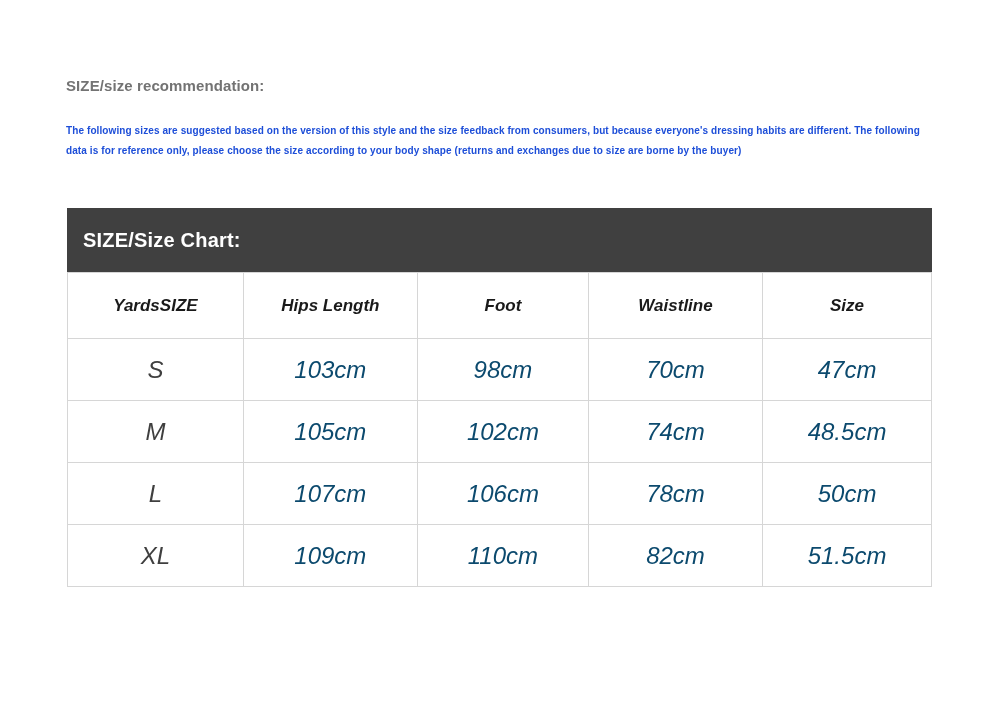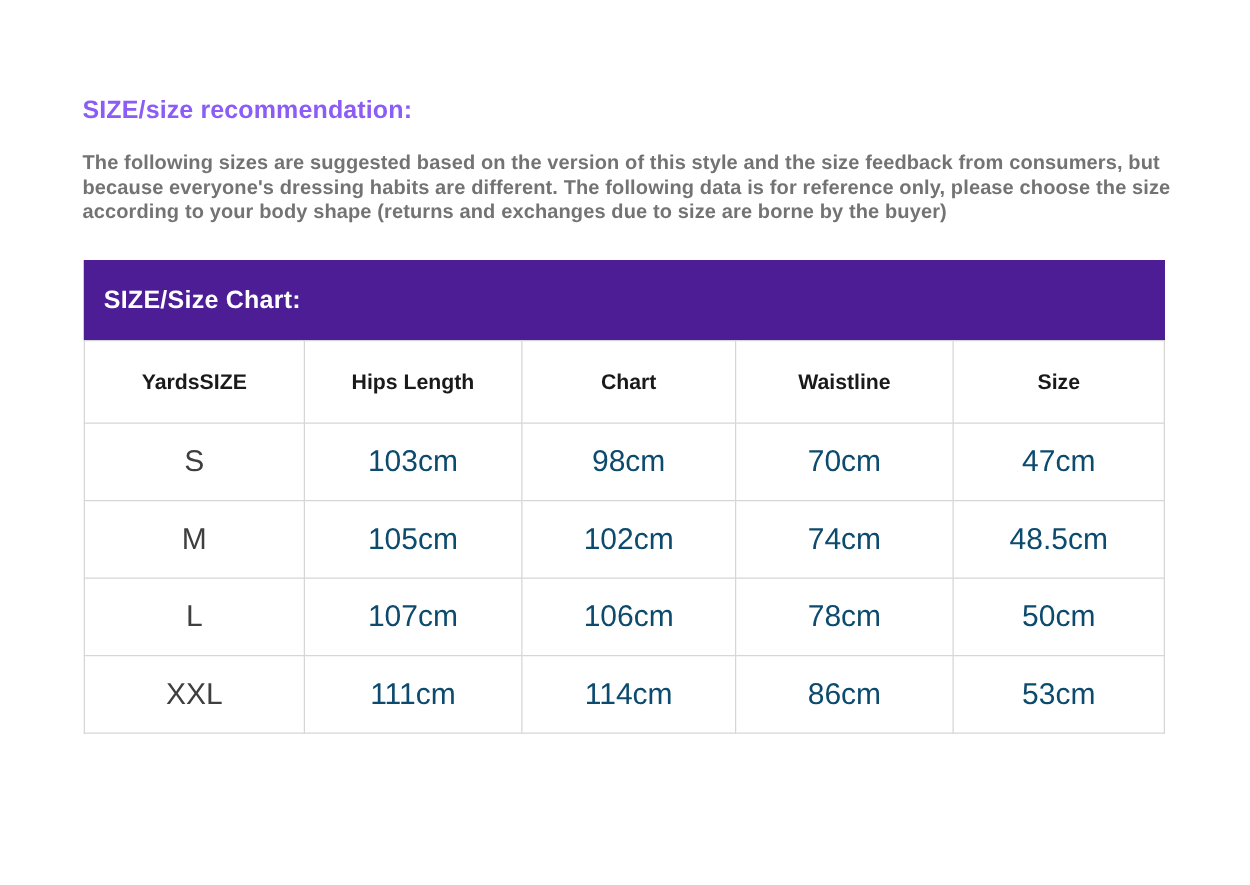--- a/index.html
+++ b/index.html
@@ -6,40 +6,40 @@
   html, body {
     width: 1000px; height: 708px;
     background: #ffffff;
     font-family: "Liberation Sans", sans-serif;
     position: relative;
     overflow: hidden;
   }
   .rec-heading {
     position: absolute;
     left: 66px; top: 77px;
-    font-size: 20px;
+    font-size: 15px;
     font-weight: bold;
-    color: #8b5cf6;
+    color: #737373;
     letter-spacing: 0.1px;
   }
   .rec-text {
     position: absolute;
     left: 66px; top: 121px;
     width: 872px;
-    font-size: 16px;
+    font-size: 10px;
     font-weight: bold;
     line-height: 19.5px;
-    color: #737373;
+    color: #1d4ed8;
     letter-spacing: 0.1px;
   }
   .chart-bar {
     position: absolute;
     left: 67px; top: 208px;
     width: 865px; height: 64px;
-    background: #4c1d95;
+    background: #404040;
     display: flex;
     align-items: center;
     padding-left: 16px;
   }
   .chart-bar-title {
     font-size: 20px;
     font-weight: bold;
     color: #ffffff;
     letter-spacing: 0.2px;
   }
@@ -49,20 +49,21 @@
     width: 865px;
     border-collapse: collapse;
     table-layout: fixed;
   }
   table.size-chart th,
   table.size-chart td {
     border: 1px solid #d6d6d6;
     text-align: center;
     vertical-align: middle;
     background: #ffffff;
+    font-style: italic;
   }
   table.size-chart th {
     height: 66px;
     font-size: 17px;
     font-weight: bold;
     color: #1a1a1a;
   }
   table.size-chart td {
     height: 62px;
     font-size: 24px;
@@ -89,21 +90,21 @@
     <col style="width:20.35%">
     <col style="width:20.15%">
     <col style="width:19.80%">
     <col style="width:20.15%">
     <col style="width:19.55%">
   </colgroup>
   <thead>
     <tr>
       <th>YardsSIZE</th>
       <th>Hips Length</th>
-      <th>Chart</th>
+      <th>Foot</th>
       <th>Waistline</th>
       <th>Size</th>
     </tr>
   </thead>
   <tbody>
     <tr>
       <td class="size-cell">S</td>
       <td>103cm</td>
       <td>98cm</td>
       <td>70cm</td>
@@ -117,20 +118,20 @@
       <td>48.5cm</td>
     </tr>
     <tr>
       <td class="size-cell">L</td>
       <td>107cm</td>
       <td>106cm</td>
       <td>78cm</td>
       <td>50cm</td>
     </tr>
     <tr>
-      <td class="size-cell">XXL</td>
-      <td>111cm</td>
-      <td>114cm</td>
-      <td>86cm</td>
-      <td>53cm</td>
+      <td class="size-cell">XL</td>
+      <td>109cm</td>
+      <td>110cm</td>
+      <td>82cm</td>
+      <td>51.5cm</td>
     </tr>
   </tbody>
 </table>
 
 </body></html>

